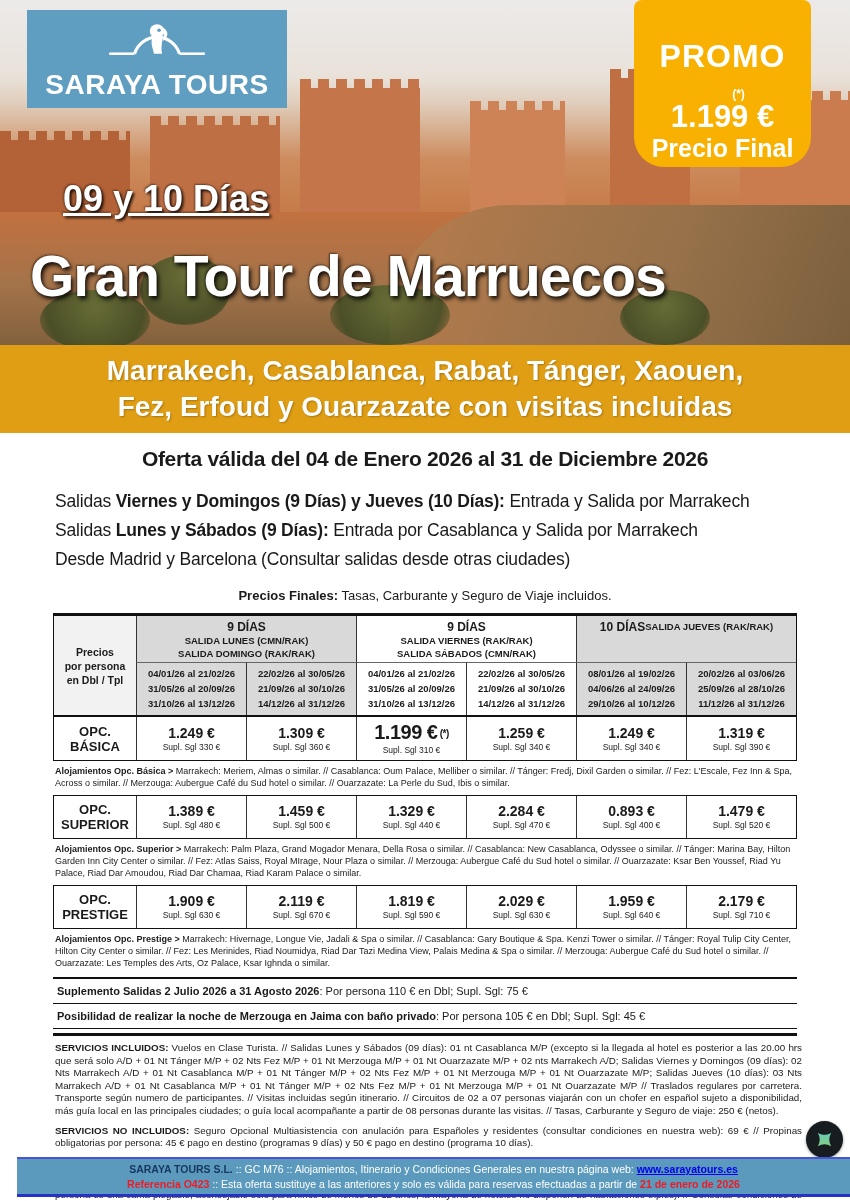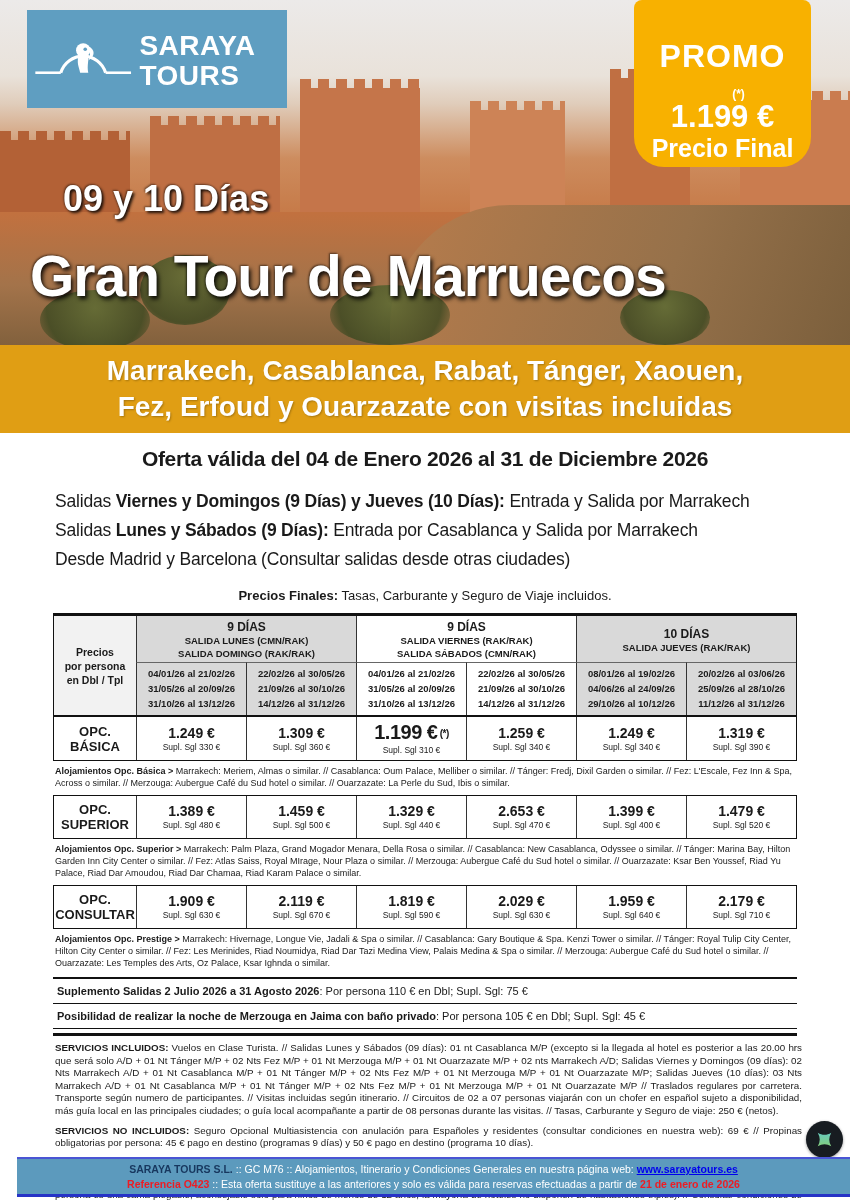--- a/index.html
+++ b/index.html
@@ -24,34 +24,34 @@
   .hill { position:absolute; right:0; top:205px; width:460px; height:140px; border-radius:120px 0 0 0;
           background:linear-gradient(110deg, #b77c4c, #96714a 60%, #7b5f3c); }
   .palm { position:absolute; border-radius:50%; background:radial-gradient(circle at 50% 30%, #5d6b33, #3f4a22 70%, rgba(63,74,34,0)); opacity:.85; }
   .p1 { left:140px; top:255px; width:90px; height:70px; }
   .p2 { left:330px; top:285px; width:120px; height:60px; }
   .p3 { left:620px; top:290px; width:90px; height:55px; }
   .p4 { left:40px;  top:290px; width:110px; height:60px; }
 
   
   .logo-box { position:absolute; left:27px; top:10px; width:260px; height:98px; background:#5f9ec1;
-              display:flex; align-items:center; justify-content:flex-start; padding-top:4px; }
+              display:flex; flex-direction:column; align-items:center; justify-content:flex-start; padding-top:4px; }
   .logo-box svg { width:170px; height:56px; display:block; }
   .logo-text { color:#fff; font-weight:bold; font-size:28px; letter-spacing:.5px; line-height:30px; }
 
   
   .promo-box { position:absolute; left:634px; top:0; width:177px; height:167px; background:#f8b100;
                border-radius:8px 8px 30px 30px; text-align:center; color:#fff; }
   .promo-label { font-size:32px; font-weight:bold; margin-top:38px; letter-spacing:1px; }
   .promo-star  { font-size:12px; font-weight:bold; margin-top:12px; transform:translateX(16px); }
   .promo-price { font-size:31px; font-weight:bold; line-height:32px; }
   .promo-final { font-size:25px; font-weight:bold; line-height:30px; }
 
   .hero-days  { position:absolute; left:63px; top:178px; color:#fff; font-weight:bold; font-size:36px;
-                text-shadow:2px 2px 3px rgba(0,0,0,.85), -1px -1px 2px rgba(0,0,0,.45); }
+                text-shadow:2px 2px 3px rgba(0,0,0,.85), -1px -1px 2px rgba(0,0,0,.45);text-decoration:underline; }
   .hero-title { position:absolute; left:30px; top:243px; color:#fff; font-weight:bold; font-size:57px; letter-spacing:-1px;
                 text-shadow:2px 3px 4px rgba(0,0,0,.9), -1px -1px 2px rgba(0,0,0,.5); white-space:nowrap; }
 
   
   .banner { width:850px; height:88px; background:#e09e14; color:#fff; text-align:center;
             display:flex; flex-direction:column; justify-content:center; }
   .banner div { font-size:28px; font-weight:bold; line-height:36px; text-shadow:1px 1px 2px rgba(0,0,0,.25); }
 
   
   .validity { text-align:center; font-size:21px; font-weight:bold; margin-top:14px; letter-spacing:-.3px; }
@@ -60,21 +60,21 @@
 
   
   .ptable { margin:10px 53px 0 53px; width:744px; font-size:10px; }
   .grid7 { display:grid; grid-template-columns:82px repeat(6,1fr); }
   .thead { border:1px solid #111; border-top:3px solid #111; }
   .h-label { grid-column:1; grid-row:1/3; background:#f2f2f2; display:flex; align-items:center; justify-content:center;
              text-align:center; font-weight:bold; font-size:10.5px; line-height:14px; white-space:pre-line; }
   .h-group { padding:4px 2px 2px 2px; text-align:center; border-left:1px solid #333; }
   .h-group .gt1 { font-size:12px; font-weight:bold; display:block; }
   .h-group .gt2, .h-group .gt3 { font-size:9.5px; font-weight:bold; display:block; line-height:13px; }
-  .g1t { grid-column:2/4; } .g2t { grid-column:4/6; } .g3t { grid-column:6/8; display:flex; flex-direction:column; justify-content:center; }
+  .g1t { grid-column:2/4; } .g2t { grid-column:4/6; } .g3t { grid-column:6/8; display:flex; flex-direction:row; justify-content:center; }
   .shade { background:#d9d9d9; }
   .date-cell { border-left:1px solid #333; border-top:1px solid #666; text-align:center; font-weight:bold;
                font-size:9.5px; line-height:15px; white-space:pre-line; padding:3px 1px 4px 1px; }
   .prow { border:1px solid #111; border-top:1px solid #111; }
   .prow .rlabel { display:flex; align-items:center; justify-content:center; font-weight:bold; font-size:13px; text-align:center; }
   .pcell { border-left:1px solid #333; text-align:center; padding:5px 2px 4px 2px; min-height:42px;
            display:flex; flex-direction:column; justify-content:center; }
   .price { font-size:14px; font-weight:bold; line-height:15px; }
   .supl  { font-size:8.5px; line-height:12px; }
   .pcell.featured .price { font-size:20px; line-height:20px; letter-spacing:-.5px; }
@@ -243,36 +243,36 @@
         </div>
       <div class="pcell">
           <span class="price">1.459 €</span>
           <span class="supl">Supl. Sgl 500 €</span>
         </div>
       <div class="pcell">
           <span class="price">1.329 €</span>
           <span class="supl">Supl. Sgl 440 €</span>
         </div>
       <div class="pcell">
-          <span class="price">2.653 €</span>
+          <span class="price">2.284 €</span>
           <span class="supl">Supl. Sgl 470 €</span>
         </div>
       <div class="pcell">
-          <span class="price">1.399 €</span>
+          <span class="price">0.893 €</span>
           <span class="supl">Supl. Sgl 400 €</span>
         </div>
       <div class="pcell">
           <span class="price">1.479 €</span>
           <span class="supl">Supl. Sgl 520 €</span>
         </div>
     </div>
     <div class="hnote"><b>Alojamientos Opc. Superior &gt;</b><span> Marrakech: Palm Plaza, Grand Mogador Menara, Della Rosa o similar. // Casablanca: New Casablanca, Odyssee o similar. // Tánger: Marina Bay, Hilton Garden Inn City Center o similar. // Fez: Atlas Saiss, Royal MIrage, Nour Plaza o similar. // Merzouga: Aubergue Café du Sud hotel o similar. // Ouarzazate: Ksar Ben Youssef, Riad Yu Palace, Riad Dar Amoudou, Riad Dar Chamaa, Riad Karam Palace o similar.</span></div>
 
     <div class="prow grid7">
-      <div class="rlabel">OPC. CONSULTAR</div>
+      <div class="rlabel">OPC. PRESTIGE</div>
       <div class="pcell">
           <span class="price">1.909 €</span>
           <span class="supl">Supl. Sgl 630 €</span>
         </div>
       <div class="pcell">
           <span class="price">2.119 €</span>
           <span class="supl">Supl. Sgl 670 €</span>
         </div>
       <div class="pcell">
           <span class="price">1.819 €</span>

